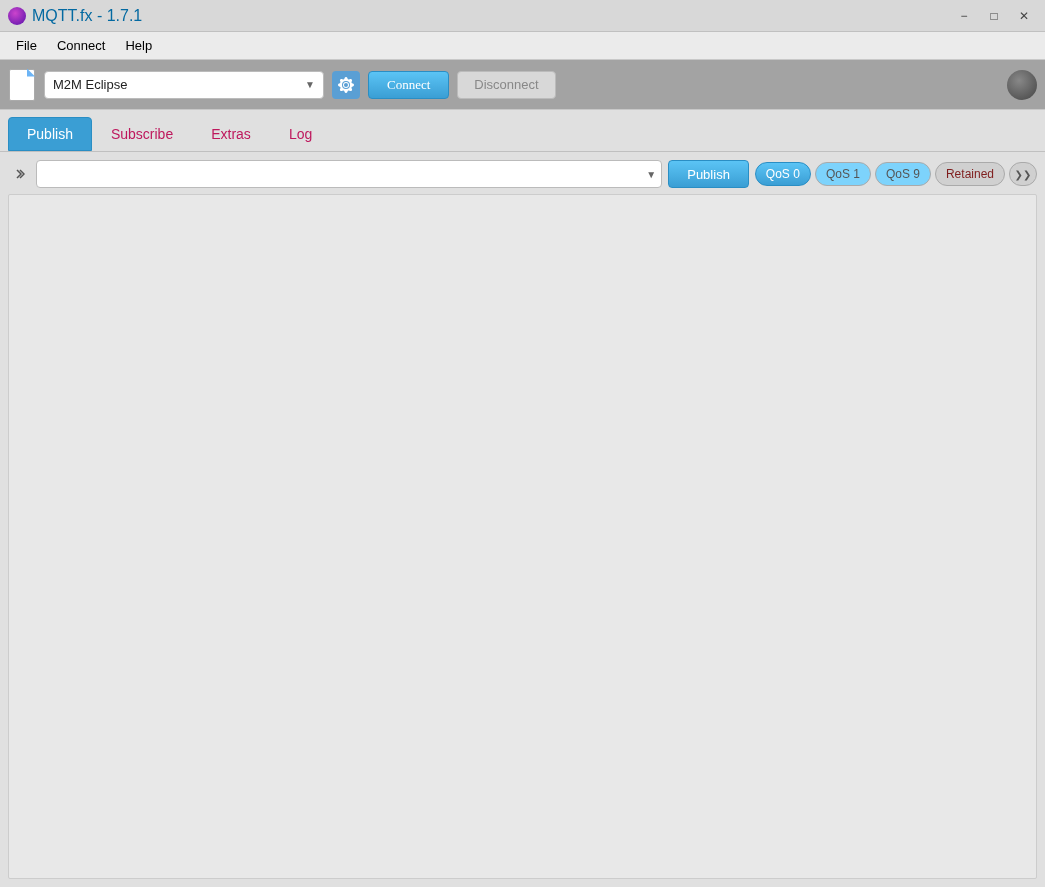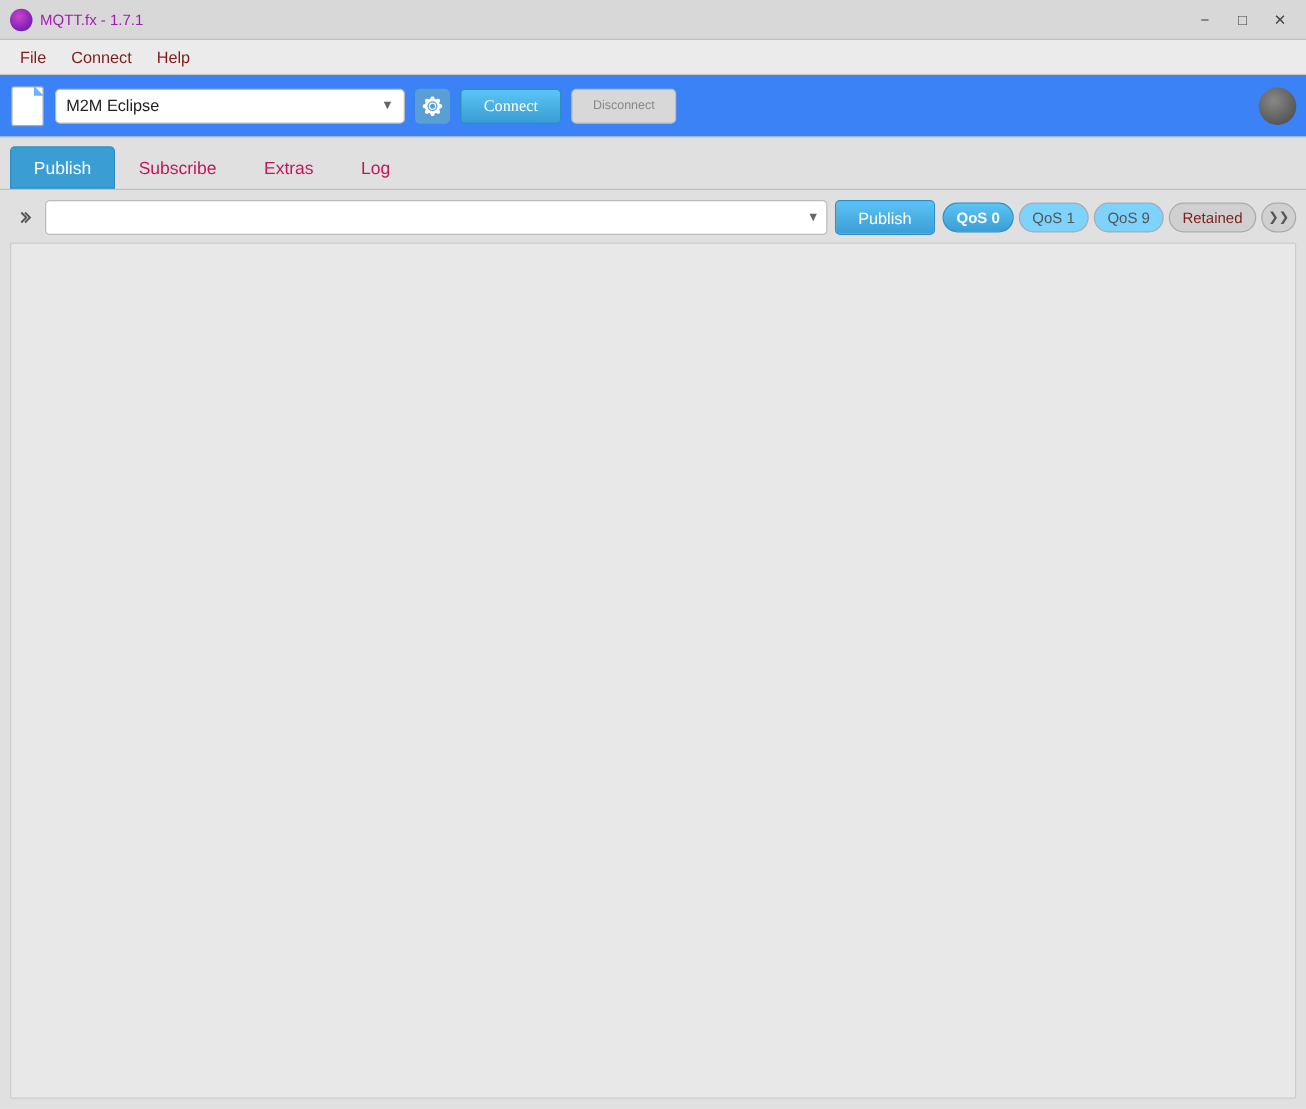--- a/index.html
+++ b/index.html
@@ -37,22 +37,22 @@
 
     .app-icon {
       width: 18px;
       height: 18px;
       border-radius: 50%;
       background: radial-gradient(circle at 40% 35%, #cc44cc, #5511aa);
       flex-shrink: 0;
     }
 
     .title-text {
-      font-size: 12px;
-      color: #a21caf;
+      font-size: 16px;
+      color: #0369a1;
     }
 
     .title-bar-controls {
       display: flex;
       align-items: center;
       gap: 4px;
     }
 
     .wm-btn {
       width: 26px;
@@ -75,28 +75,28 @@
       display: flex;
       align-items: center;
       padding: 0 6px;
       border-bottom: 1px solid #c8c8c8;
     }
 
     .menu-item {
       padding: 3px 10px;
       cursor: pointer;
       border-radius: 3px;
-      color: #7f1d1d;
+      color: #000000;
       font-size: 13px;
     }
 
     
     .toolbar {
       height: 50px;
-      background: #3b82f6;
+      background: #a3a3a3;
       display: flex;
       align-items: center;
       padding: 0 8px;
       gap: 8px;
       border-bottom: 1px solid #c8c8c8;
     }
 
     .doc-icon {
       width: 28px;
       height: 34px;
@@ -175,21 +175,21 @@
     }
 
     .disconnect-btn {
       height: 28px;
       padding: 0 16px;
       background: #d8d8d8;
       border: 1px solid #bbb;
       border-radius: 4px;
       color: #888;
       cursor: not-allowed;
-      font-size: 10px;
+      font-size: 13px;
     }
 
     .status-indicator {
       margin-left: auto;
       width: 30px;
       height: 30px;
       border-radius: 50%;
       background: radial-gradient(circle at 40% 35%, #888, #444);
       flex-shrink: 0;
     }
@@ -304,21 +304,20 @@
       background: #7dd3fc;
       color: #555;
       cursor: pointer;
       font-size: 12px;
     }
 
     .qos-btn.active {
       background: linear-gradient(to bottom, #5bc4f5, #3a9ed4);
       border-color: #2a8ec4;
       color: white;
-      font-weight: bold;
     }
 
     .retained-btn {
       height: 24px;
       padding: 0 10px;
       border: 1px solid #aaa;
       border-radius: 12px;
       background: #d0d0d0;
       color: #7f1d1d;
       cursor: pointer;

